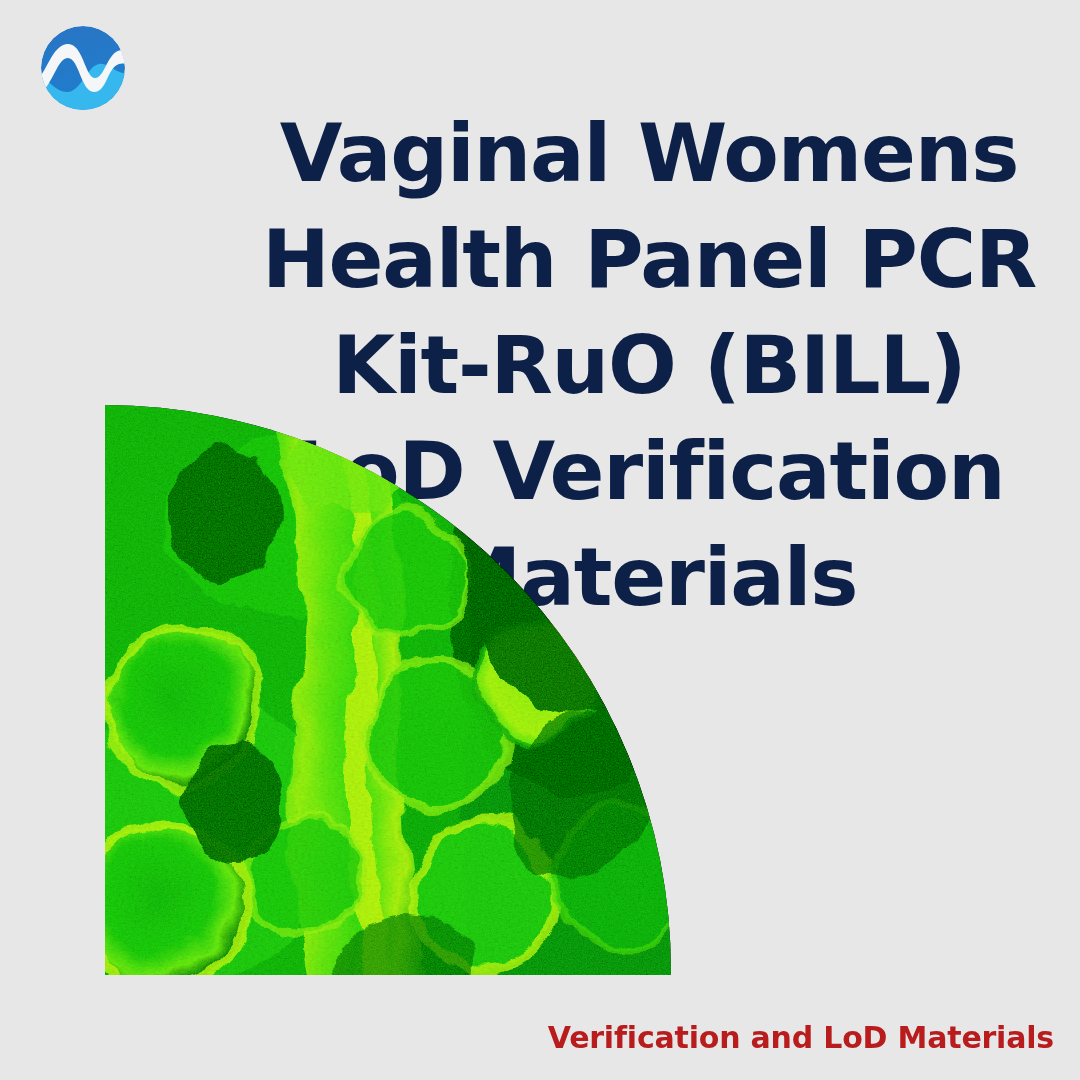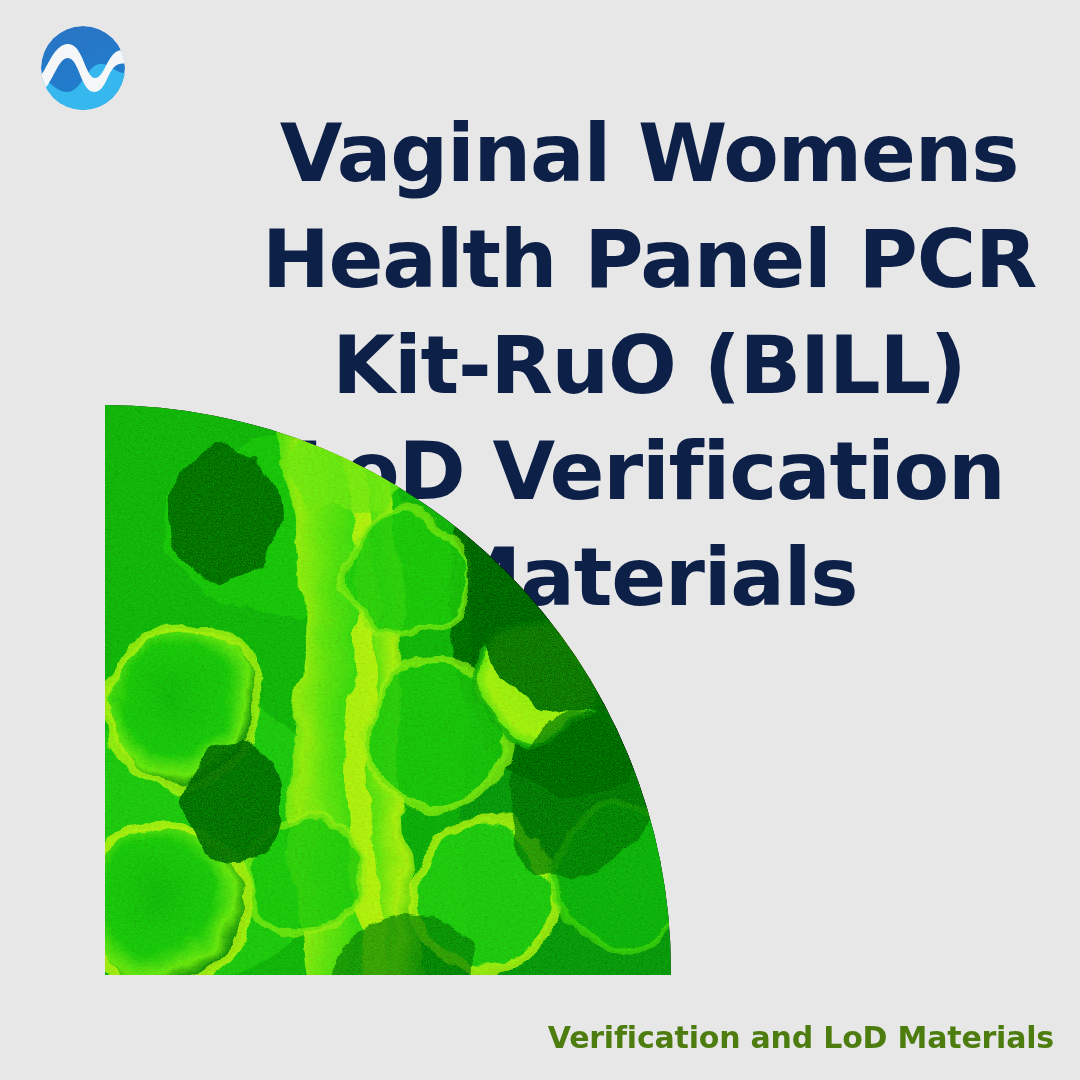--- a/index.html
+++ b/index.html
@@ -68,21 +68,21 @@
     width: 566px;
     height: 570px;
   }
   #figure-img svg { display:block; width: 566px; height: 570px; }
 
   
   #caption {
     position: absolute;
     right: 26px;
     bottom: 23px;
-    color: #4d7c0f;
+    color: #b91c1c;
     font-family: "DejaVu Sans", sans-serif;
     font-weight: bold;
     font-size: 30px;
     letter-spacing: -0.2px;
     text-align: right;
     line-height: 38px;
   }
 </style>
 </head>
 <body>

